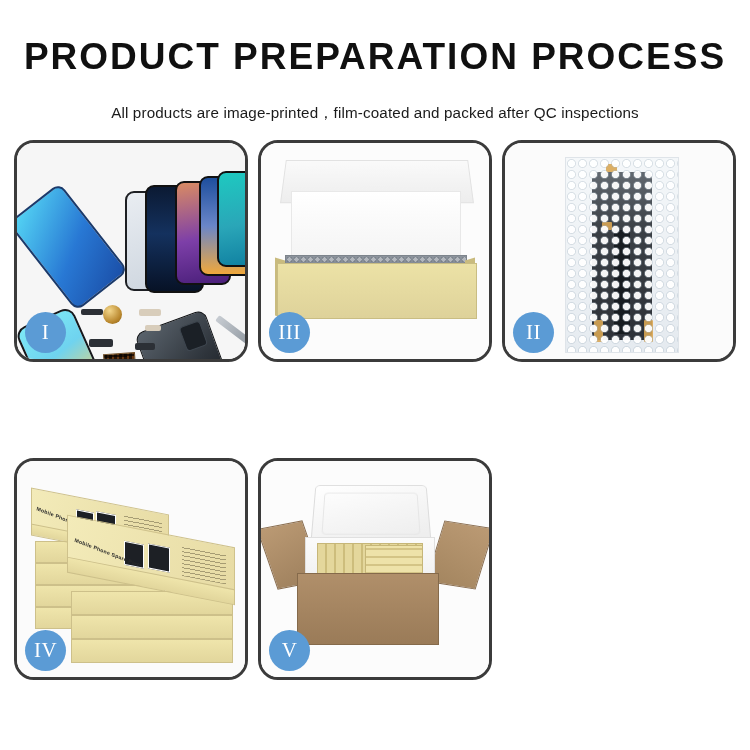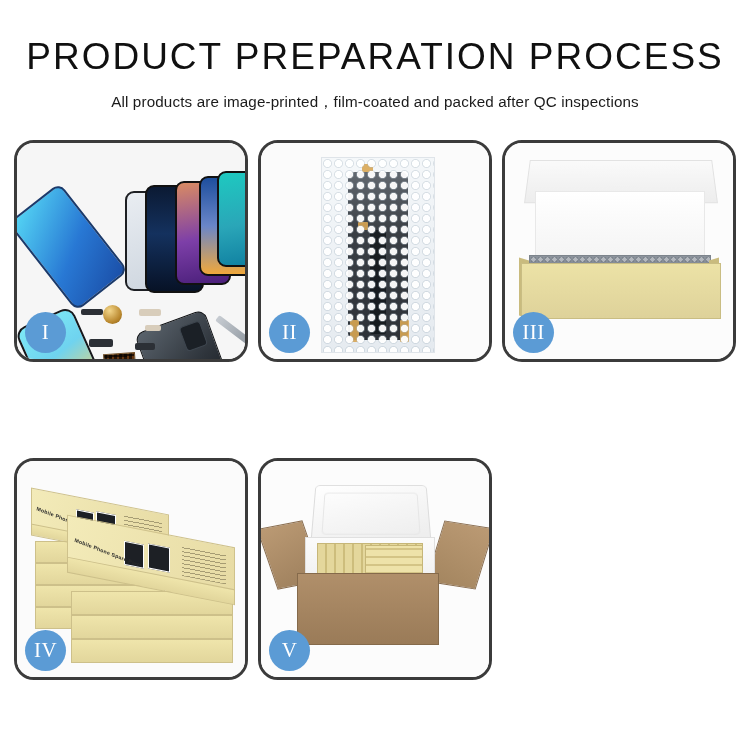--- a/index.html
+++ b/index.html
@@ -10,29 +10,29 @@
     overflow:hidden;
     position:relative;
   }
   .page{width:750px;height:750px;position:relative;}
 
   
   .header{text-align:center;padding-top:38px;}
   .title{
     font-size:37px;
     letter-spacing:2.0px;
-    font-weight:400;
+    font-weight:700;
     color:#101010;
     line-height:1.05;
     white-space:nowrap;
   }
   .subtitle{
     font-size:15.2px;
     color:#1b1b1b;
-    margin-top:15px;
+    margin-top:26px;
     letter-spacing:.15px;
     white-space:nowrap;
   }
 
   
   .grid{
     position:absolute;
     left:14px; top:140px;
     width:722px;
     display:grid;
@@ -311,47 +311,47 @@
         <div class="chip" style="left:72px;top:196px;width:24px;height:8px;"></div>
         <div class="chip" style="left:118px;top:200px;width:20px;height:7px;"></div>
 
         <div class="tweez"></div>
 
       </div>
       <div class="badge">I</div>
     </div>
 
     <div class="panel">
+      <div class="stage p3">
+        <div class="lidback"></div>
+        <div class="foam"></div>
+        <div class="boxinner3"></div>
+        <div class="flap3l"></div>
+        <div class="flap3r"></div>
+        <div class="boxbody3"></div>
+      </div>
+      <div class="badge">III</div>
+    </div>
+
+    <div class="panel">
       <div class="stage p2">
         <div class="bag">
           <div class="scr-in"></div>
           <div class="scr-cab"></div>
           <div class="tape" style="left:40px;top:6px;width:11px;height:8px;"></div>
           <div class="tape" style="left:36px;top:64px;width:10px;height:8px;"></div>
           <div class="tape" style="left:28px;top:162px;width:9px;height:22px;"></div>
           <div class="tape" style="left:78px;top:162px;width:9px;height:22px;"></div>
           <div class="bubbles"></div>
         </div>
       </div>
       <div class="badge">II</div>
     </div>
 
     <div class="panel">
-      <div class="stage p3">
-        <div class="lidback"></div>
-        <div class="foam"></div>
-        <div class="boxinner3"></div>
-        <div class="flap3l"></div>
-        <div class="flap3r"></div>
-        <div class="boxbody3"></div>
-      </div>
-      <div class="badge">III</div>
-    </div>
-
-    <div class="panel">
       <div class="stage p4">
         <div class="stack">
 
           <div class="sbox" style="left:10px;top:62px;width:128px;height:20px;"></div>
           <div class="sbox" style="left:10px;top:84px;width:128px;height:20px;"></div>
           <div class="sbox" style="left:10px;top:106px;width:128px;height:20px;"></div>
           <div class="sbox" style="left:10px;top:128px;width:128px;height:20px;"></div>
           <div class="sbox" style="left:46px;top:112px;width:160px;height:22px;"></div>
           <div class="sbox" style="left:46px;top:136px;width:160px;height:22px;"></div>
           <div class="sbox" style="left:46px;top:160px;width:160px;height:22px;"></div>

